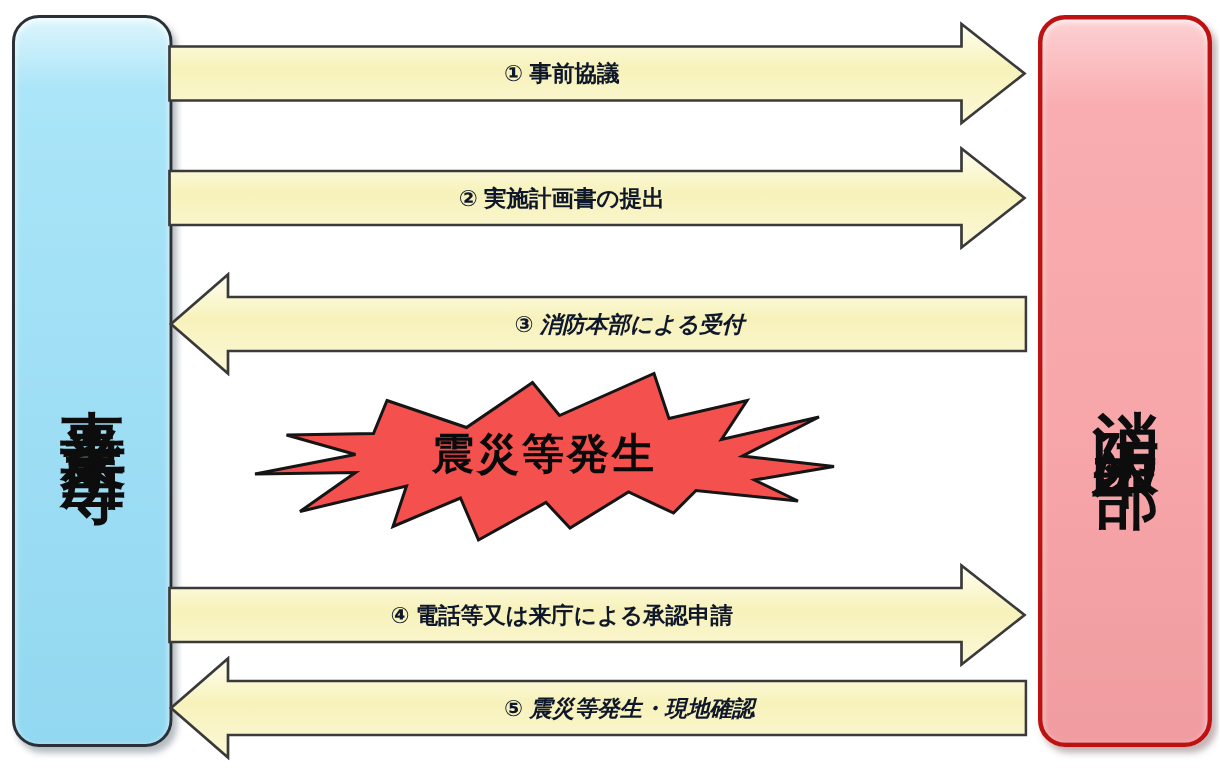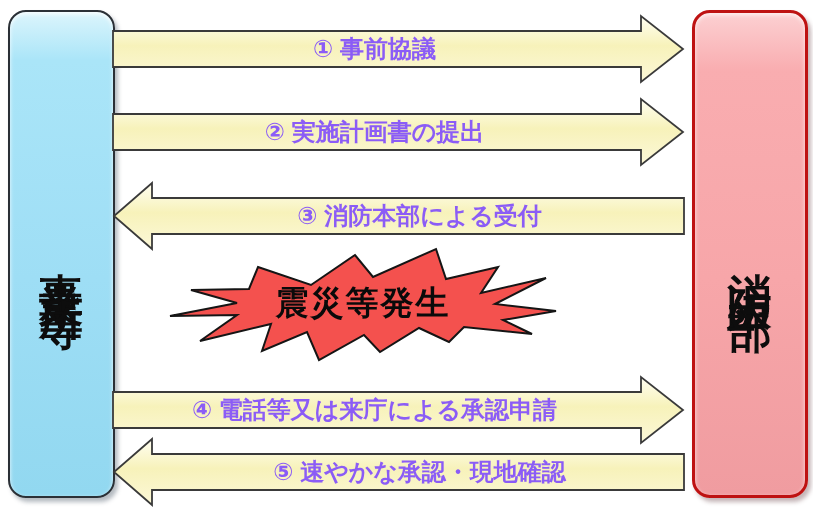--- a/index.html
+++ b/index.html
@@ -32,40 +32,40 @@
     font-size:44px; font-weight:bold; color:#0d0d0d;
     letter-spacing:11px; line-height:1; margin-bottom:-11px;
   }
 
   
   .arrow { position:absolute; left:112px; width:573px; height:70px; }
   .arrow svg { position:absolute; left:0; top:0; width:100%; height:100%; display:block; }
   .arrow-label {
     position:absolute; left:0; top:0; right:0; bottom:0;
     display:flex; align-items:center; justify-content:center;
-    font-size:24px; font-weight:bold; color:#8b5cf6; white-space:nowrap;
+    font-size:15px; font-weight:bold; color:#0f172a; white-space:nowrap;
     box-sizing:border-box;
   }
   .arrow.dir-right .arrow-label { padding-right:48px; }
-  .arrow.dir-left  .arrow-label { padding-left:42px; }
+  .arrow.dir-left  .arrow-label { padding-left:42px;font-style:italic; }
   #arrow-1 { top:14px; }
   #arrow-2 { top:97px;text-decoration:underline; }
   #arrow-3 { top:181px; }
   #arrow-4 { top:375px; }
   #arrow-5 { top:437px; }
   .arrow polygon { stroke:var(--arrow_border,#3A3A3A); stroke-width:1.8; stroke-linejoin:miter; fill:url(#arrowGrad); }
 
   
   #burst { position:absolute; left:168px; top:247px; width:390px; height:118px; }
   #burst svg { position:absolute; left:0; top:0; width:100%; height:100%; display:block; }
   #burst polygon { fill:var(--burst_fill,#F4514E); stroke:var(--burst_border,#151515); stroke-width:2; }
   #burst .burst-label {
     position:absolute; left:0; top:0; right:0; bottom:6px;
     display:flex; align-items:center; justify-content:center;
-    font-size:33px; font-weight:bold; color:#0a0a0a; letter-spacing:2px;
+    font-size:28px; font-weight:bold; color:#0a0a0a; letter-spacing:2px;
   }
 </style>
 </head>
 <body>
 
 <div id="canvas">
 
   <svg width="0" height="0" style="position:absolute" aria-hidden="true">
     <defs>
       <linearGradient id="arrowGrad" x1="0" y1="0" x2="0" y2="1">
@@ -116,16 +116,16 @@
     <svg viewBox="0 0 573 70" preserveAspectRatio="none">
       <polygon points="1,17 529,17 529,2 571,35 529,68 529,53 1,53"></polygon>
     </svg>
     <div class="arrow-label">④ 電話等又は来庁による承認申請</div>
   </div>
 
   <div class="arrow dir-left" id="arrow-5">
     <svg viewBox="0 0 573 70" preserveAspectRatio="none">
       <polygon points="572,17 40,17 40,2 2,35 40,68 40,53 572,53"></polygon>
     </svg>
-    <div class="arrow-label">⑤ 速やかな承認・現地確認</div>
+    <div class="arrow-label">⑤ 震災等発生・現地確認</div>
   </div>
 
 </div>
 
 </body></html>

